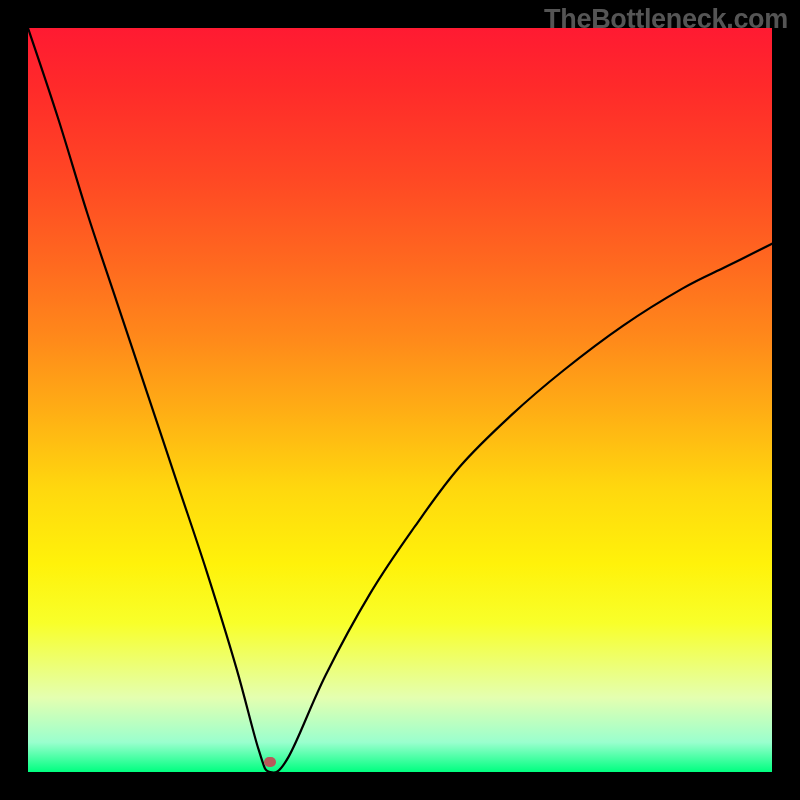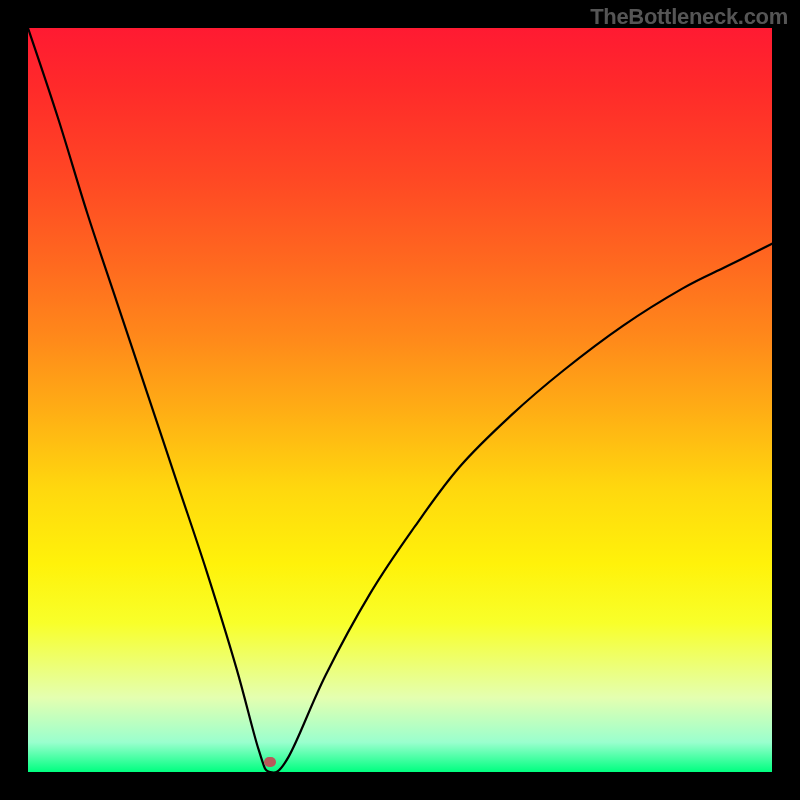--- a/index.html
+++ b/index.html
@@ -41,21 +41,21 @@
     width: 12px;
     height: 10px;
     border-radius: 5px;
     transform: translate(-50%, -50%);
   }
   .attribution {
     position: absolute;
     top: 4px;
     right: 12px;
     font-family: Arial, Helvetica, sans-serif;
-    font-size: 22px;
+    font-size: 27px;
     font-weight: bold;
     color: #555;
     letter-spacing: -0.3px;
   }
 </style>
 </head>
 <body>
 
 <div class="chart-container">
   <div class="plot-area">

